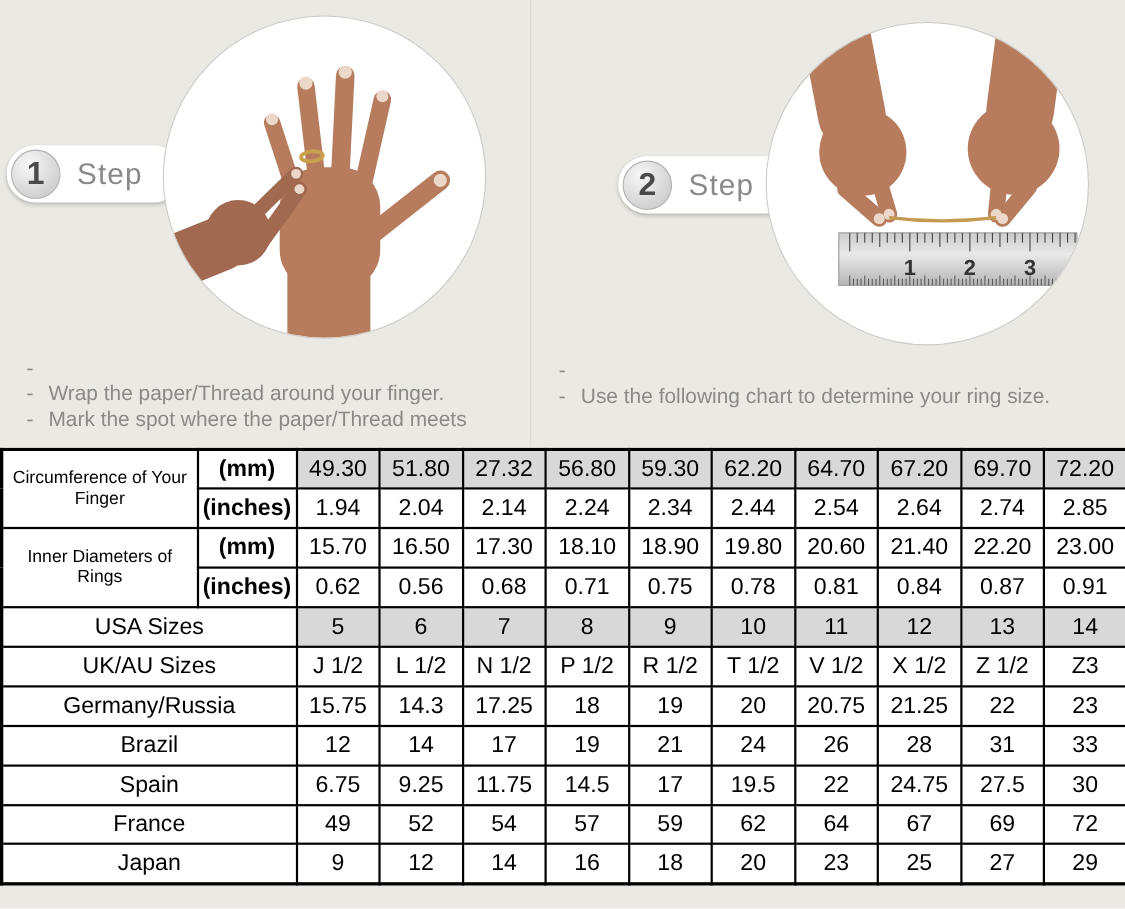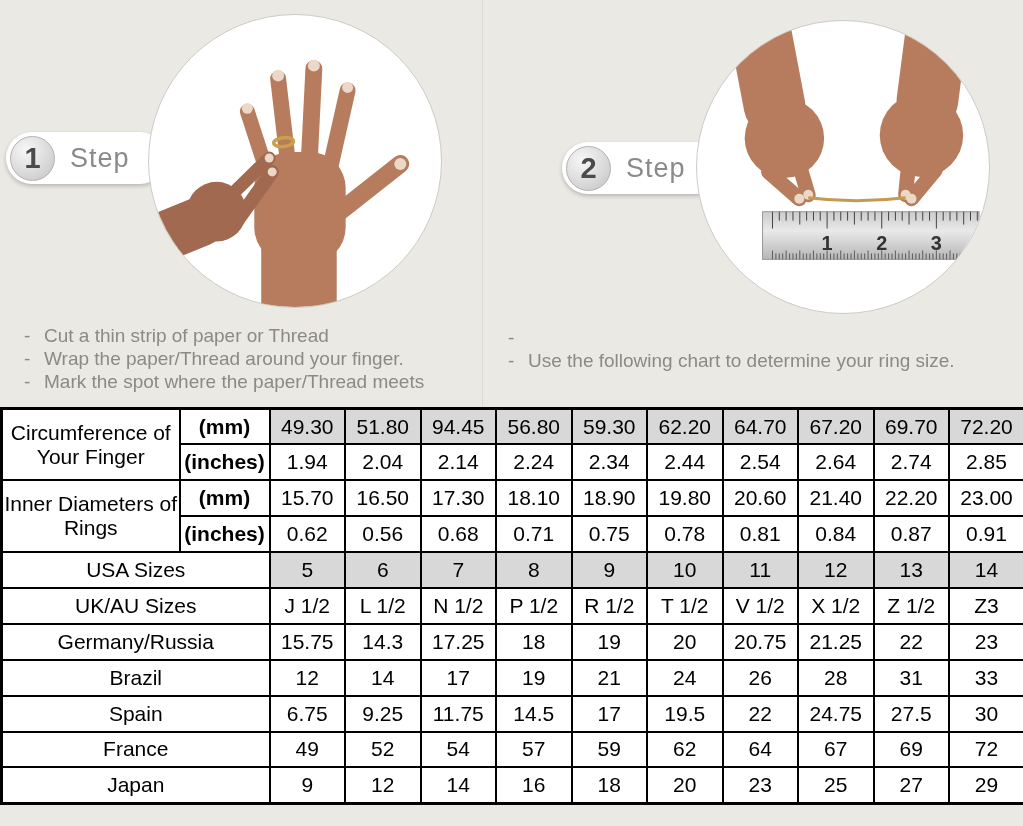--- a/index.html
+++ b/index.html
@@ -31,21 +31,21 @@
   .instr-line { display:flex; white-space:nowrap; }
   .dash { width:22px; text-align:left; flex:0 0 auto; padding-left:2px; }
 
   table.size-chart { border-collapse:collapse; width:1023px; table-layout:fixed;
                      background:#fff; border:3px solid #000;
                      font-family:"Liberation Sans", sans-serif; font-size:21px; color:#000; }
   table.size-chart td { border:2px solid #000; height:35.9px; text-align:center;
                         vertical-align:middle; padding:0; overflow:hidden; }
   td.label-cell   { text-align:left; padding-left:9px; }
   td.group-label  { text-align:center; padding-left:2px; padding-right:2px;
-                    font-size:21px; line-height:1.15; }
+                    font-size:16px; line-height:1.15; }
   td.unit-cell    { text-align:left; padding-left:7px;font-weight:bold; }
   td.shaded       { background:#d8d8d8; }
   col.c-label { width:178px; } col.c-unit { width:90px; } col.c-val { width:75.5px; }
 </style>
 </head>
 <body>
 
 <div class="page">
 
   <div class="top-section">
@@ -217,21 +217,20 @@
           <text x="131" y="231" text-anchor="middle" font-size="20" font-weight="bold" fill="#333">1</text>
           <text x="186" y="231" text-anchor="middle" font-size="20" font-weight="bold" fill="#333">2</text>
           <text x="241" y="231" text-anchor="middle" font-size="20" font-weight="bold" fill="#333">3</text>
         </g>
       </svg>
     </div>
 
     <div class="instructions" id="instr1">
       <div class="instr-line">
         <span class="dash">-</span>
-        <span>Cut a thin strip of paper or Thread</span>
       </div>
       <div class="instr-line">
         <span class="dash">-</span>
         <span>Wrap the paper/Thread around your finger.</span>
       </div>
       <div class="instr-line">
         <span class="dash">-</span>
         <span>Mark the spot where the paper/Thread meets</span>
       </div>
     </div>
@@ -261,21 +260,21 @@
         <col class="c-val">
         <col class="c-val">
         <col class="c-val">
     </colgroup>
     <tbody>
         <tr>
           <td class="label-cell group-label" rowspan="2">Circumference of Your Finger</td>
           <td class="unit-cell">(mm)</td>
           <td class="value-cell shaded">49.30</td>
           <td class="value-cell shaded">51.80</td>
-          <td class="value-cell shaded">94.45</td>
+          <td class="value-cell shaded">27.32</td>
           <td class="value-cell shaded">56.80</td>
           <td class="value-cell shaded">59.30</td>
           <td class="value-cell shaded">62.20</td>
           <td class="value-cell shaded">64.70</td>
           <td class="value-cell shaded">67.20</td>
           <td class="value-cell shaded">69.70</td>
           <td class="value-cell shaded">72.20</td>
         </tr>
         <tr>
           <td class="unit-cell">(inches)</td>

